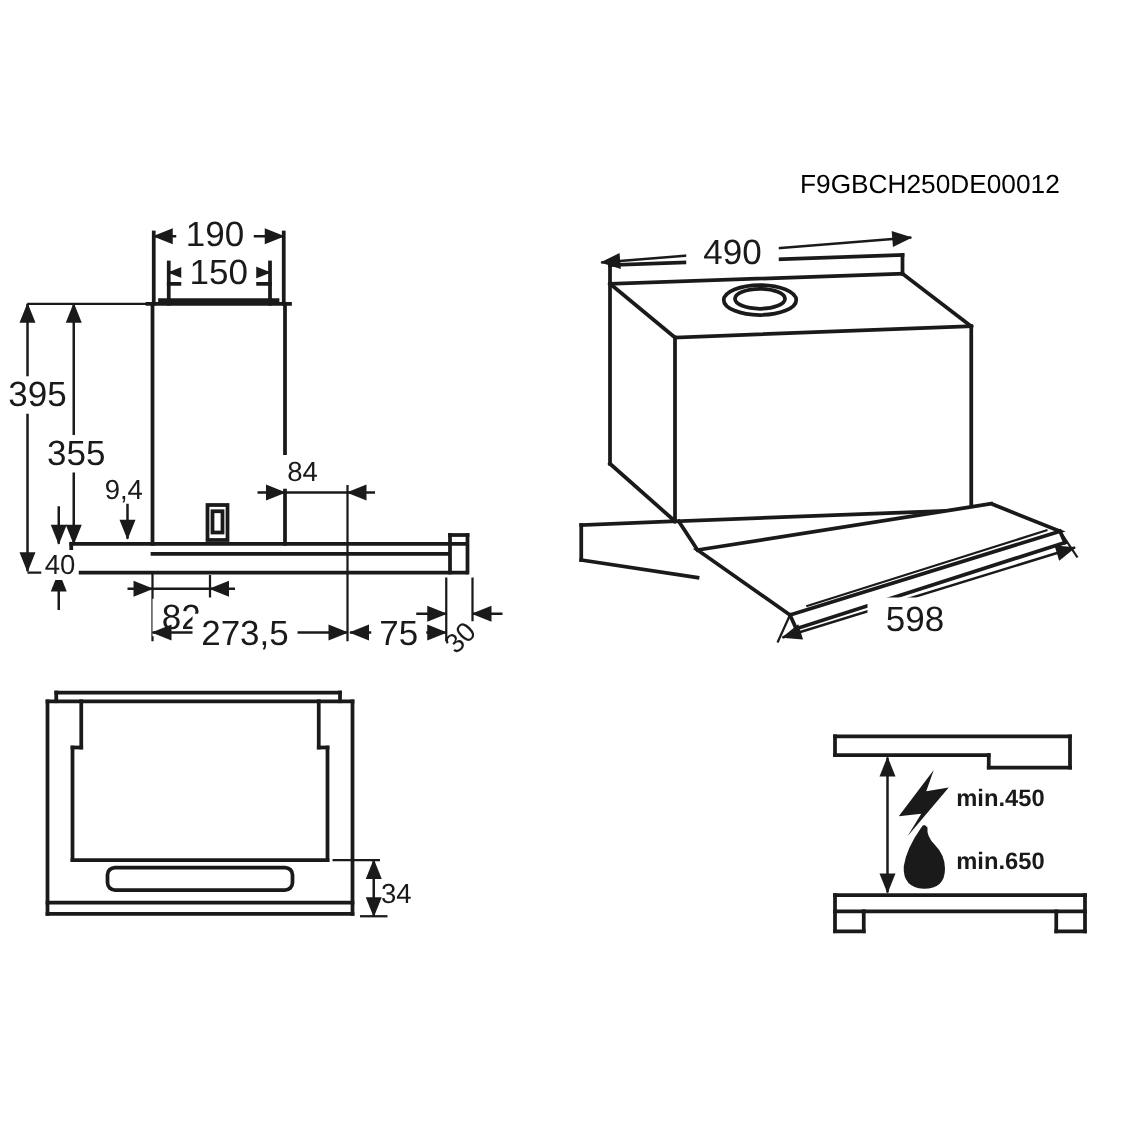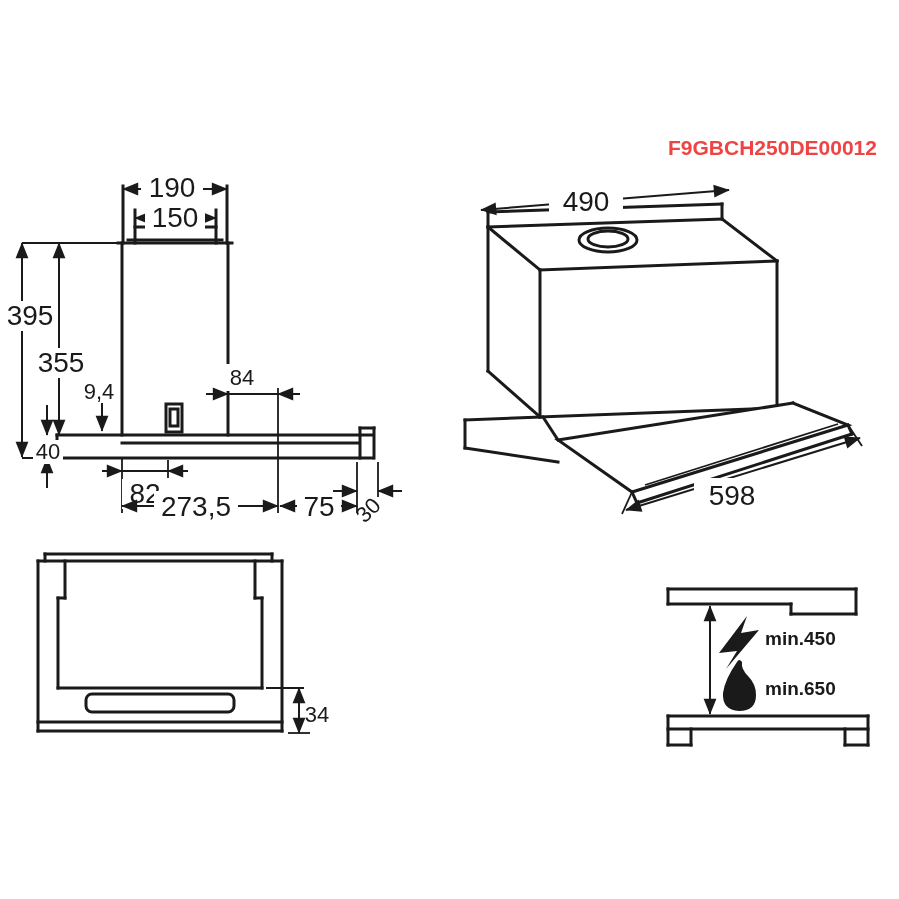--- a/index.html
+++ b/index.html
@@ -12,22 +12,22 @@
   #sv4{left:650px;top:550px;}
   .obj{stroke:#1a1a1a;stroke-width:3;fill:none;stroke-linecap:square;}
   .objf{stroke:#1a1a1a;stroke-width:3;fill:#ffffff;}
   .dim{stroke:#1a1a1a;stroke-width:2;fill:none;}
   .thin{stroke:#1a1a1a;stroke-width:1.8;fill:none;}
   .lbl{fill:#1a1a1a;font-family:"Liberation Sans", sans-serif;font-size:28px;text-anchor:middle;}
   .lbls{fill:#1a1a1a;font-family:"Liberation Sans", sans-serif;font-size:22px;text-anchor:middle;}
   .lblm{fill:#1a1a1a;font-family:"Liberation Sans", sans-serif;font-size:19px;font-weight:bold;text-anchor:start;}
   .mask{fill:#ffffff;stroke:none;}
   .icon{fill:#1a1a1a;stroke:none;}
-  #part-code{position:absolute;left:668px;top:136px;font-size:21px;font-weight:bold;
-             color:#ef4444;letter-spacing:0px;white-space:nowrap;}
+  #part-code{position:absolute;left:640px;top:136px;font-size:21px;font-weight:normal;
+             color:#000000;letter-spacing:0px;white-space:nowrap;}
 </style>
 </head>
 <body>
 
 <div id="canvas">
 
   <svg id="sv1" width="410" height="410" viewBox="0 140 410 410" xmlns="http://www.w3.org/2000/svg">
     <defs>
       <marker id="a1" viewBox="0 0 10 10" refX="9.5" refY="5" markerWidth="10" markerHeight="8" orient="auto-start-reverse">
         <path d="M0,1 L10,5 L0,9 z" fill="#1a1a1a"></path>

